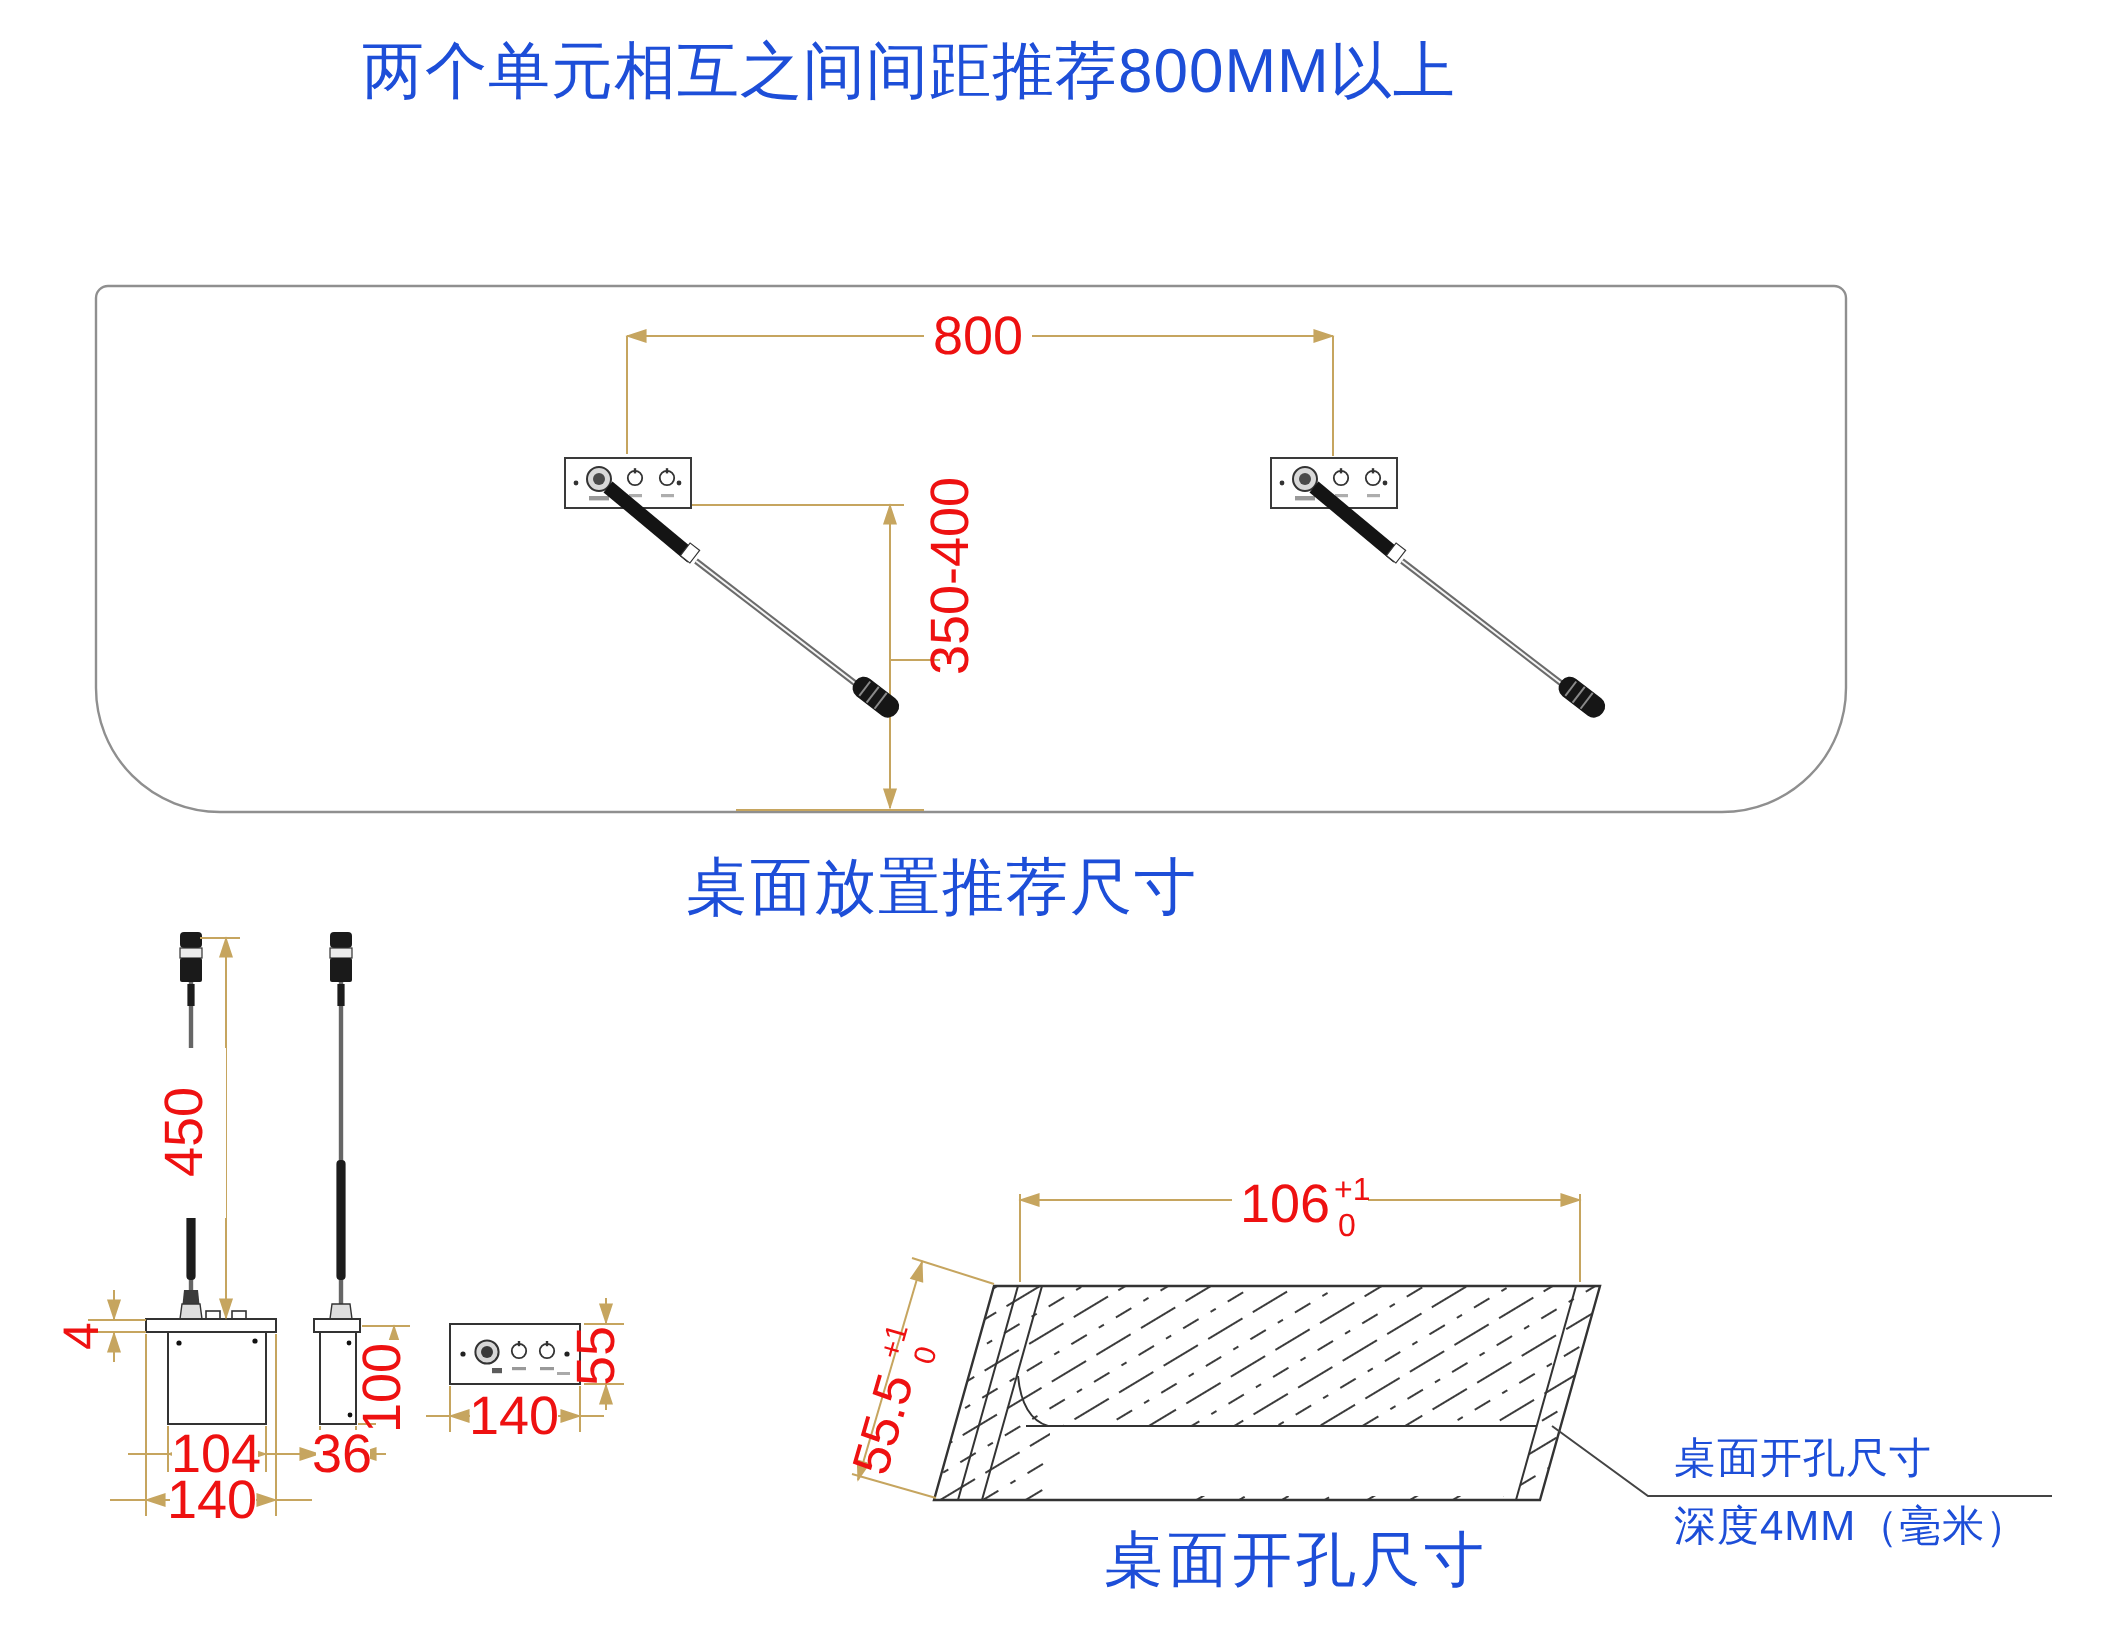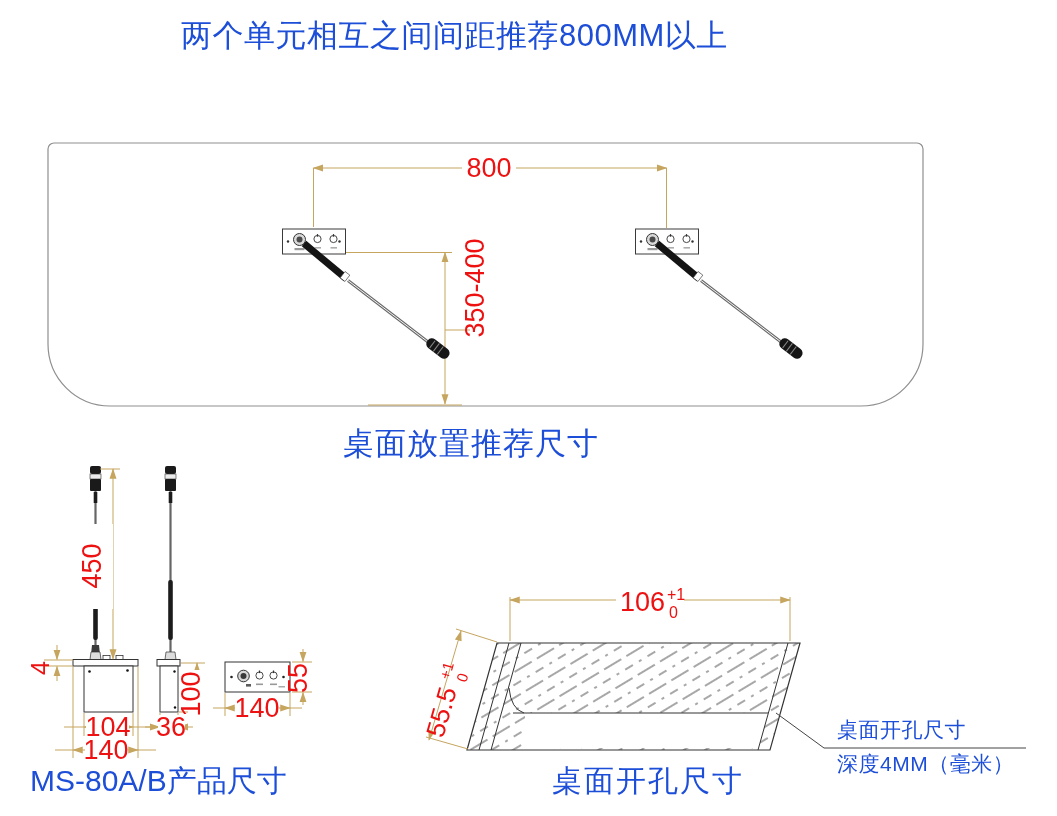--- a/index.html
+++ b/index.html
@@ -237,19 +237,18 @@
 
   <g stroke="#444" stroke-width="1" fill="none">
     <polyline points="776,713 824,748 1026,748"></polyline>
   </g>
 </svg>
 
 <div class="abs title-line" style="left:181px;top:20px;">两个单元相互之间间距推荐800MM以上</div>
 
 <div class="abs caption" style="left:343px;top:428px;">桌面放置推荐尺寸</div>
 
-<div class="abs caption-small" style="left:30px;top:766px;">MS-80A/B产品尺寸</div>
 <div class="abs caption-small" style="left:552px;top:766px;letter-spacing:2px;">桌面开孔尺寸</div>
 
 <div class="abs note-text" style="left:837px;top:719px;">桌面开孔尺寸</div>
 <div class="abs note-text" style="left:837px;top:753px;">深度4MM（毫米）</div>
 
 </div>
 
 </body></html>

